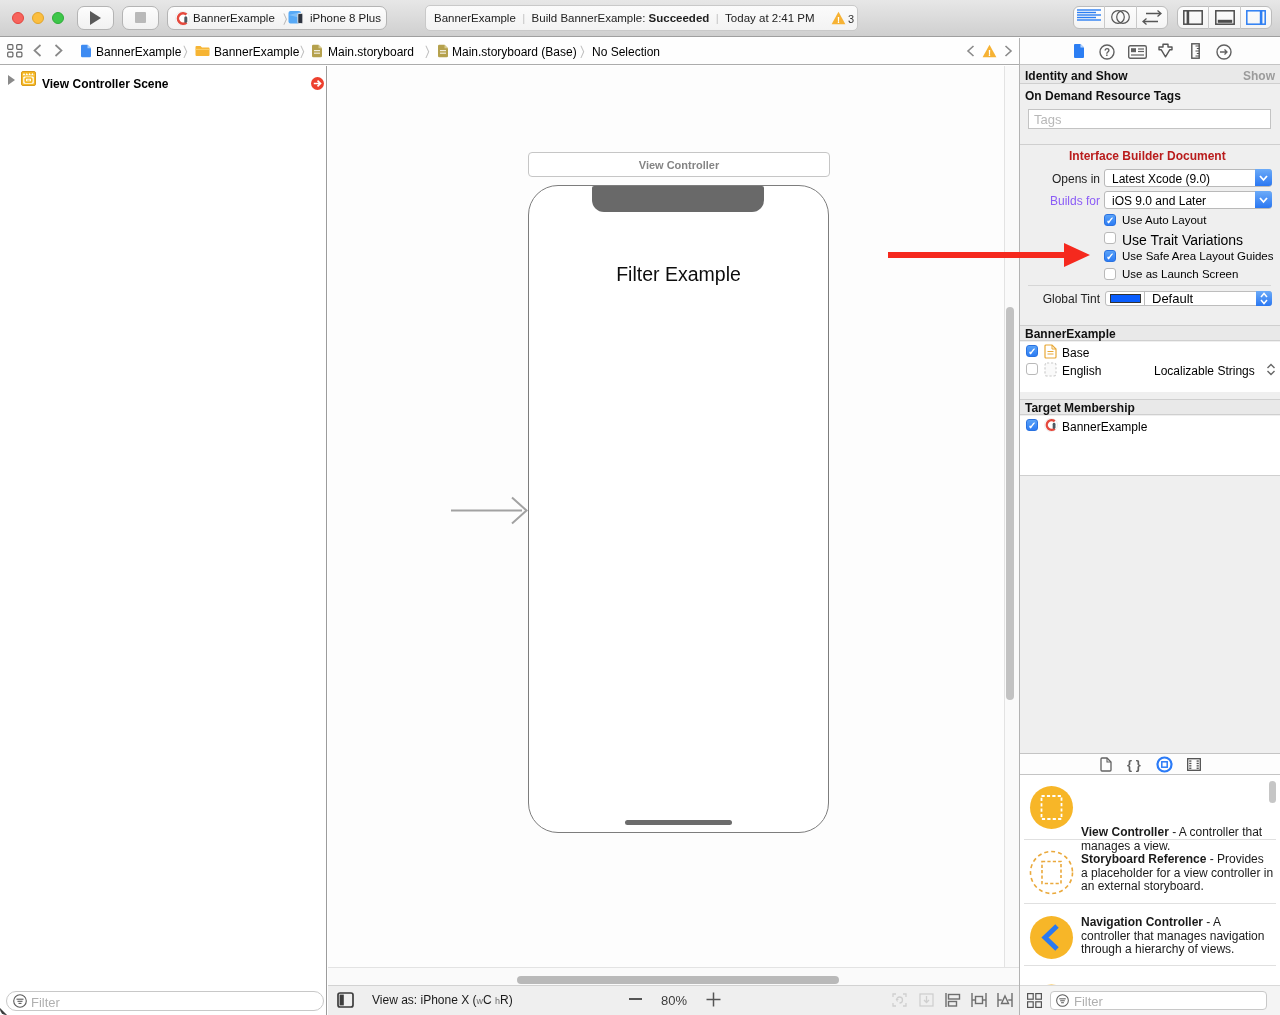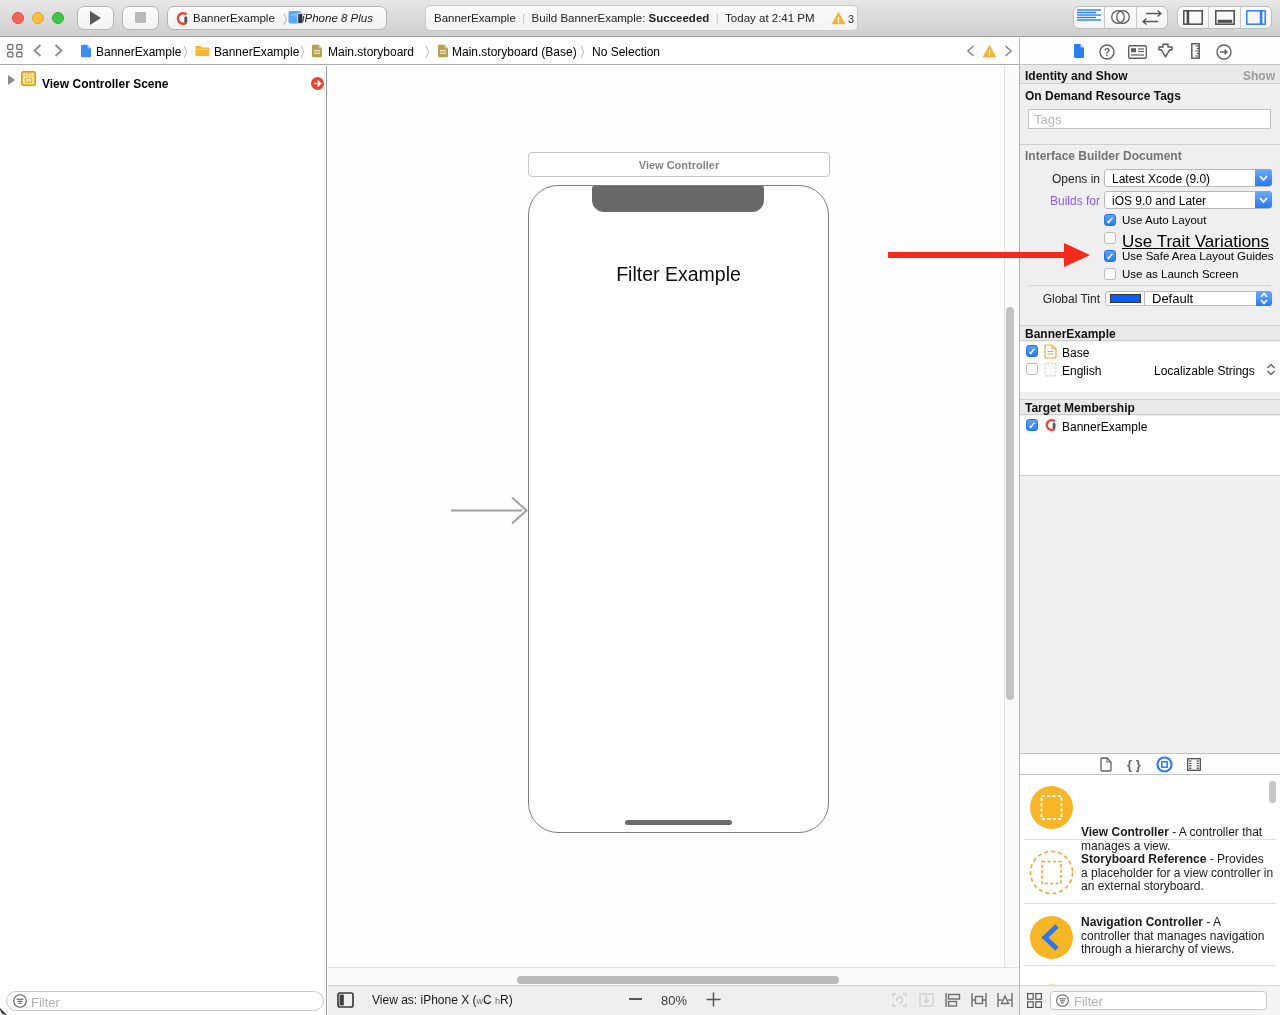--- a/index.html
+++ b/index.html
@@ -59,21 +59,21 @@
   <path d="M 11.5 3.5 A 5.2 5.2 0 1 0 11.5 11.5" fill="none" stroke="#e5493d" stroke-width="2.6"></path>
   <rect x="9.3" y="5.2" width="3" height="6.5" rx="1.5" fill="#4e5a63"></rect>
 </svg>
 <div class="abs" style="left:193px; top:12px; color:#1a1a1a; font-size:11.5px;">BannerExample</div>
 <div class="abs f13" style="left:283px; top:11px; color:#b9b9b9;">〉</div>
 <svg class="abs" style="left:288px; top:10px;" width="16" height="15" viewBox="0 0 16 15">
   <rect x="0.5" y="1" width="12.5" height="12.5" rx="2" fill="#57a9f6"></rect>
   <path d="M0.5 5 L13 2 L13 8 Z" fill="#8cc6fa" opacity="0.8"></path>
   <rect x="9.8" y="3.5" width="5" height="10" rx="1.2" fill="#2e3440" stroke="#f5f5f5" stroke-width="0.8"></rect>
 </svg>
-<div class="abs" style="left:302px; top:12px; color:#1a1a1a; font-size:11.5px;font-style:italic;">iPhone 8 Plus</div>
+<div class="abs" style="left:310px; top:12px; color:#1a1a1a; font-size:11.5px;">iPhone 8 Plus</div>
 
 <div class="abs" style="left:425px; top:5px; width:433px; height:26px; border-radius:5px; background:linear-gradient(#fbfbfb,#f3f3f3); border:1px solid #c9c9c9;"></div>
 <div class="abs" style="left:434px; top:12px; color:#222; font-size:11.5px; white-space:nowrap;">BannerExample&nbsp;&nbsp;<span style="color:#c4c4c4;">|</span>&nbsp;&nbsp;Build BannerExample: <b>Succeeded</b>&nbsp;&nbsp;<span style="color:#c4c4c4;">|</span>&nbsp;&nbsp;Today at 2:41 PM</div>
 <svg class="abs" style="left:831px; top:11px;" width="15" height="14" viewBox="0 0 15 14">
   <path d="M7.5 0.8 L14.4 13.2 L0.6 13.2 Z" fill="#f6b234"></path>
   <text x="7.5" y="11.5" font-size="9" font-weight="bold" fill="#fff" text-anchor="middle">!</text>
 </svg>
 <div class="abs f11" style="left:848px; top:13px; color:#333;">3</div>
 
 <div class="abs" style="left:1073px; top:6px; width:95px; height:23px; border:1px solid #bcbcbc; border-radius:6px; background:linear-gradient(#fdfdfd,#f4f4f4);"></div>
@@ -306,21 +306,21 @@
 
 <div class="abs" style="left:1020px; top:65px; width:260px; height:19px; background:#e9e9e9; border-bottom:1px solid #cfcfcf;"></div>
 <div class="abs f12 bold" style="left:1025px; top:69px; color:#111;">Identity and Show</div>
 <div class="abs f12 bold" style="left:1243px; top:69px; color:#9b9b9b;">Show</div>
 
 <div class="abs f12 bold" style="left:1025px; top:89px; color:#111;">On Demand Resource Tags</div>
 <div class="abs" style="left:1028px; top:109px; width:243px; height:20px; background:#fff; border:1px solid #c3c3c3;"></div>
 <div class="abs f13" style="left:1034px; top:112px; color:#b8b8b8;">Tags</div>
 <div class="abs" style="left:1020px; top:144px; width:260px; height:1px; background:#cfcfcf;"></div>
 
-<div class="abs f12 bold" style="left:1025px; top:149px; color:#737373;">Interface Builder Document</div>
+<div class="abs f12 bold" style="left:1069px; top:149px; color:#b91c1c;">Interface Builder Document</div>
 
 <div class="abs f12" style="left:1020px; top:172px; width:80px; text-align:right; color:#222;">Opens in</div>
 <div class="abs popup" style="left:1104px; top:169px; width:168px; height:18px;">
   <div class="popcap"><svg width="17" height="17" viewBox="0 0 17 17">
         <path d="M5 7 L8.5 11 L12 7" fill="none" stroke="#fff" stroke-width="1.8"></path>
       </svg></div>
 </div>
 <div class="abs f12" style="left:1112px; top:172px; color:#000;">Latest Xcode (9.0)</div>
 
 <div class="abs f12" style="left:1020px; top:194px; width:80px; text-align:right; color:#8b5cf6;">Builds for</div>
@@ -329,21 +329,21 @@
         <path d="M5 7 L8.5 11 L12 7" fill="none" stroke="#fff" stroke-width="1.8"></path>
       </svg></div>
 </div>
 <div class="abs f12" style="left:1112px; top:194px; color:#000;">iOS 9.0 and Later</div>
 
 <div class="cb on" style="left:1104px; top:214px;">
     <span class="ckm">✓</span>
   </div>
 <div class="abs" style="left:1122px; top:214px; color:#000; font-size:11.5px; white-space:nowrap;">Use Auto Layout</div>
 <div class="cb off" style="left:1104px; top:232px;"></div>
-<div class="abs" style="left:1122px; top:232px; color:#000; font-size:17px; white-space:nowrap;text-decoration:underline;">Use Trait Variations</div>
+<div class="abs" style="left:1122px; top:232px; color:#000; font-size:14px; white-space:nowrap;">Use Trait Variations</div>
 <div class="cb on" style="left:1104px; top:250px;">
     <span class="ckm">✓</span>
   </div>
 <div class="abs" style="left:1122px; top:250px; color:#000; font-size:11.5px; white-space:nowrap;">Use Safe Area Layout Guides</div>
 <div class="cb off" style="left:1104px; top:268px;"></div>
 <div class="abs" style="left:1122px; top:268px; color:#000; font-size:11.5px; white-space:nowrap;">Use as Launch Screen</div>
 
 <div class="abs" style="left:1028px; top:285px; width:243px; height:1px; background:#d6d6d6;"></div>
 <div class="abs f12" style="left:1020px; top:292px; width:80px; text-align:right; color:#222;">Global Tint</div>
 <div class="abs" style="left:1105px; top:291px; width:167px; height:15px; background:#fff; border:1px solid #bdbdbd; border-radius:3px;"></div>

